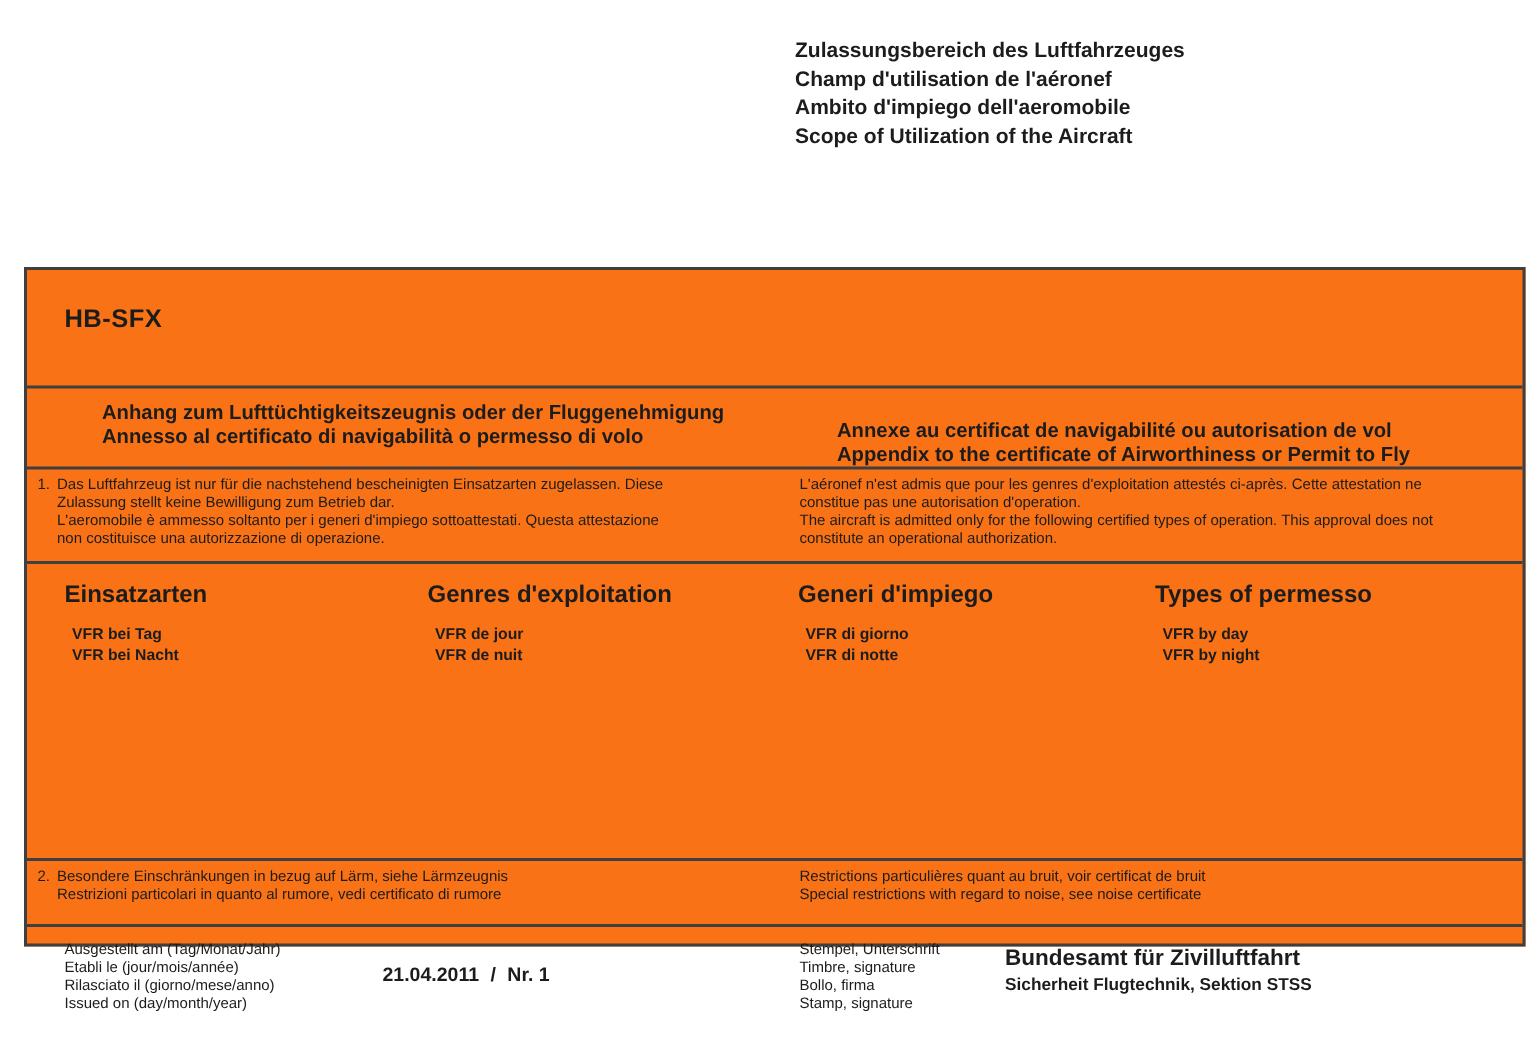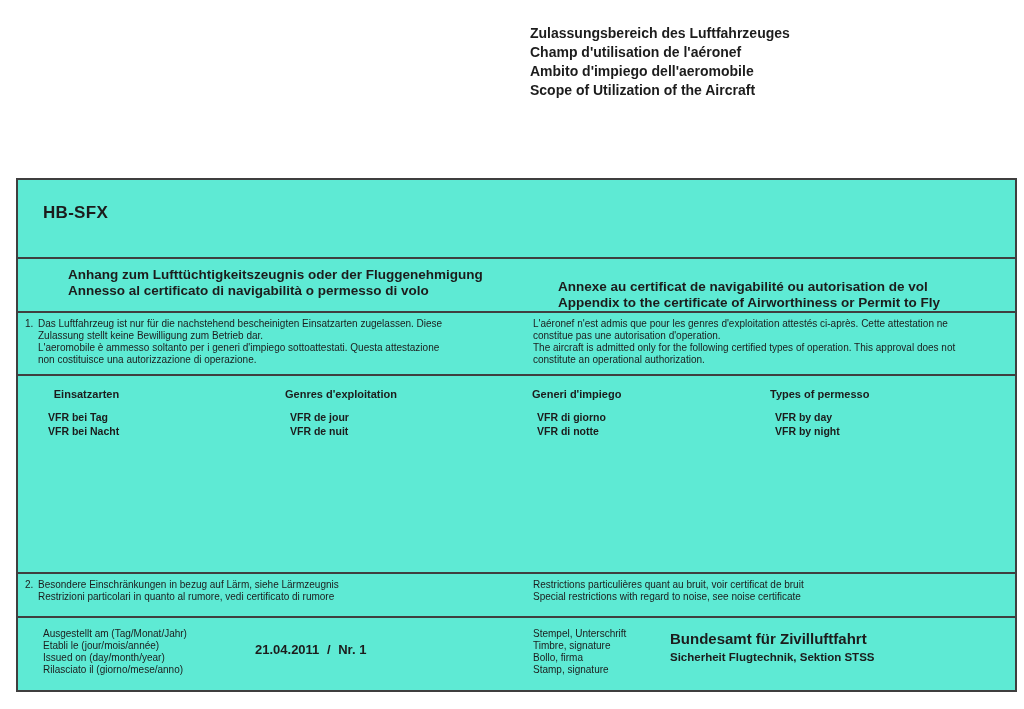--- a/index.html
+++ b/index.html
@@ -20,24 +20,24 @@
     font-weight: bold;
     font-size: 14px;
     line-height: 19px;
     white-space: nowrap;
   }
   .cert-box {
     position: absolute;
     left: 16px;
     top: 178px;
     width: 1001px;
-    height: 514px;
+    height: 453px;
     border: 2px solid #3f3f3f;
     box-sizing: border-box;
-    background: #5eead4;
+    background: #f97316;
   }
   .sec {
     box-sizing: border-box;
     border-top: 2px solid #3f3f3f;
     position: relative;
   }
   .sec:first-child { border-top: none; }
   .sec-reg    { height: 77px;  padding: 23px 0 0 25px; }
   .sec-title  { height: 54px;  display: flex; padding-top: 8px; }
   .sec-clause { height: 63px;  display: flex; padding-top: 5px; }
@@ -62,21 +62,21 @@
   .sec-clause .half-left  .clause { padding-left: 7px; }
   .sec-clause .half-right { padding-left: 17px; font-size: 10px; line-height: 12px; }
   .sec-noise  .half-left  .clause { padding-left: 7px; }
   .sec-noise  .half-right { padding-left: 17px; font-size: 10px; line-height: 12px; }
 
   .ops-col { position: absolute; top: 12px; }
   .ops-col-1 { left: 25px; }
   .ops-col-2 { left: 267px; }
   .ops-col-3 { left: 514px; }
   .ops-col-4 { left: 752px; }
-  .ops-header { font-size: 11px; font-weight: bold; white-space: nowrap; text-align: right; }
+  .ops-header { font-size: 16px; font-weight: bold; white-space: nowrap; text-align: right; }
   .ops-items  { margin-top: 10px; padding-left: 5px; }
   .ops-item   { font-size: 10.5px; font-weight: bold; line-height: 14px; white-space: nowrap; }
 
   .footer-labels { font-size: 10px; line-height: 12px; padding-top: 10px; }
   .sec-footer .half-left  { position: relative; }
   .sec-footer .half-right { position: relative; }
   .sec-footer .half-left  .footer-labels { padding-left: 25px; }
   .sec-footer .half-right .footer-labels { padding-left: 17px; }
   .issue-date {
     position: absolute;
@@ -188,22 +188,22 @@
       <div>Restrictions particulières quant au bruit, voir certificat de bruit</div>
       <div>Special restrictions with regard to noise, see noise certificate</div>
     </div>
   </div>
 
   <div class="sec sec-footer">
     <div class="half-left">
       <div class="footer-labels">
         <div>Ausgestellt am (Tag/Monat/Jahr)</div>
         <div>Etabli le (jour/mois/année)</div>
+        <div>Rilasciato il (giorno/mese/anno)</div>
         <div>Issued on (day/month/year)</div>
-        <div>Rilasciato il (giorno/mese/anno)</div>
       </div>
       <div class="issue-date">
         <span>21.04.2011</span>
         <span class="sep">/</span>
         <span>Nr. 1</span>
       </div>
     </div>
     <div class="half-right">
       <div class="footer-labels">
         <div>Stempel, Unterschrift</div>

